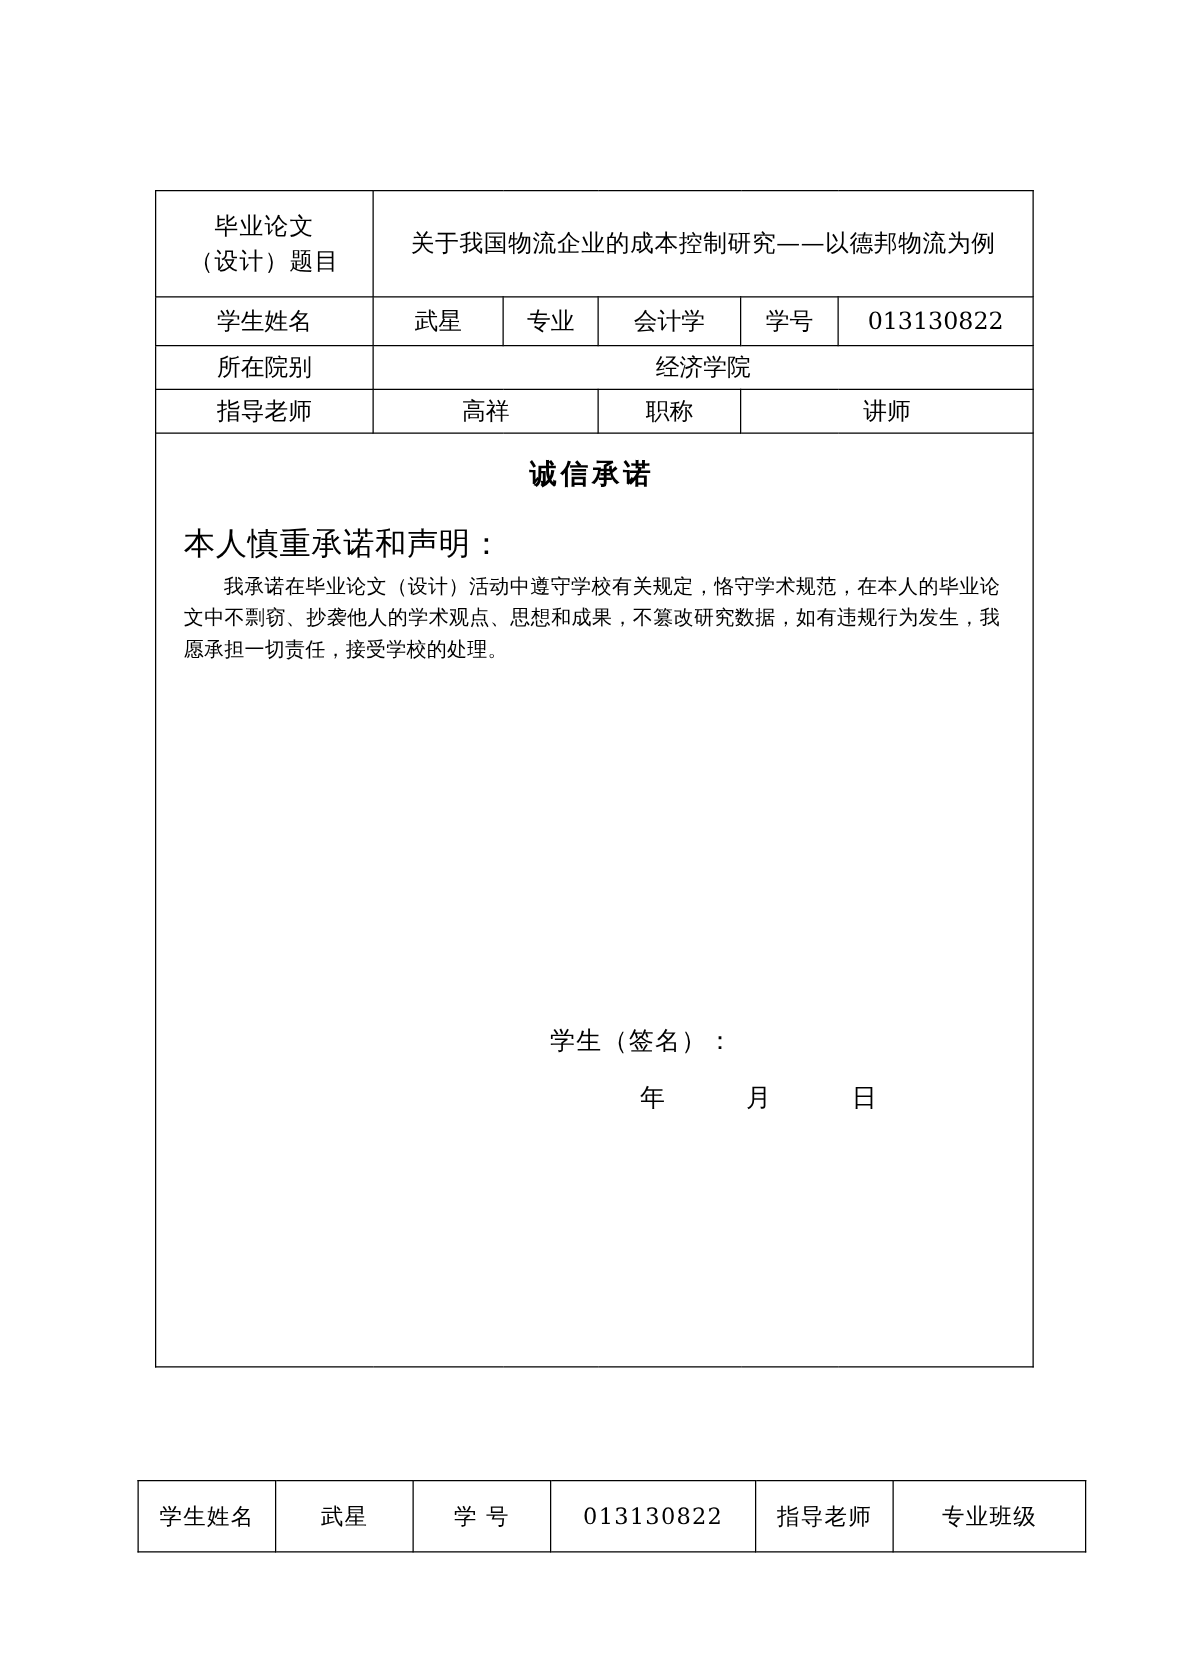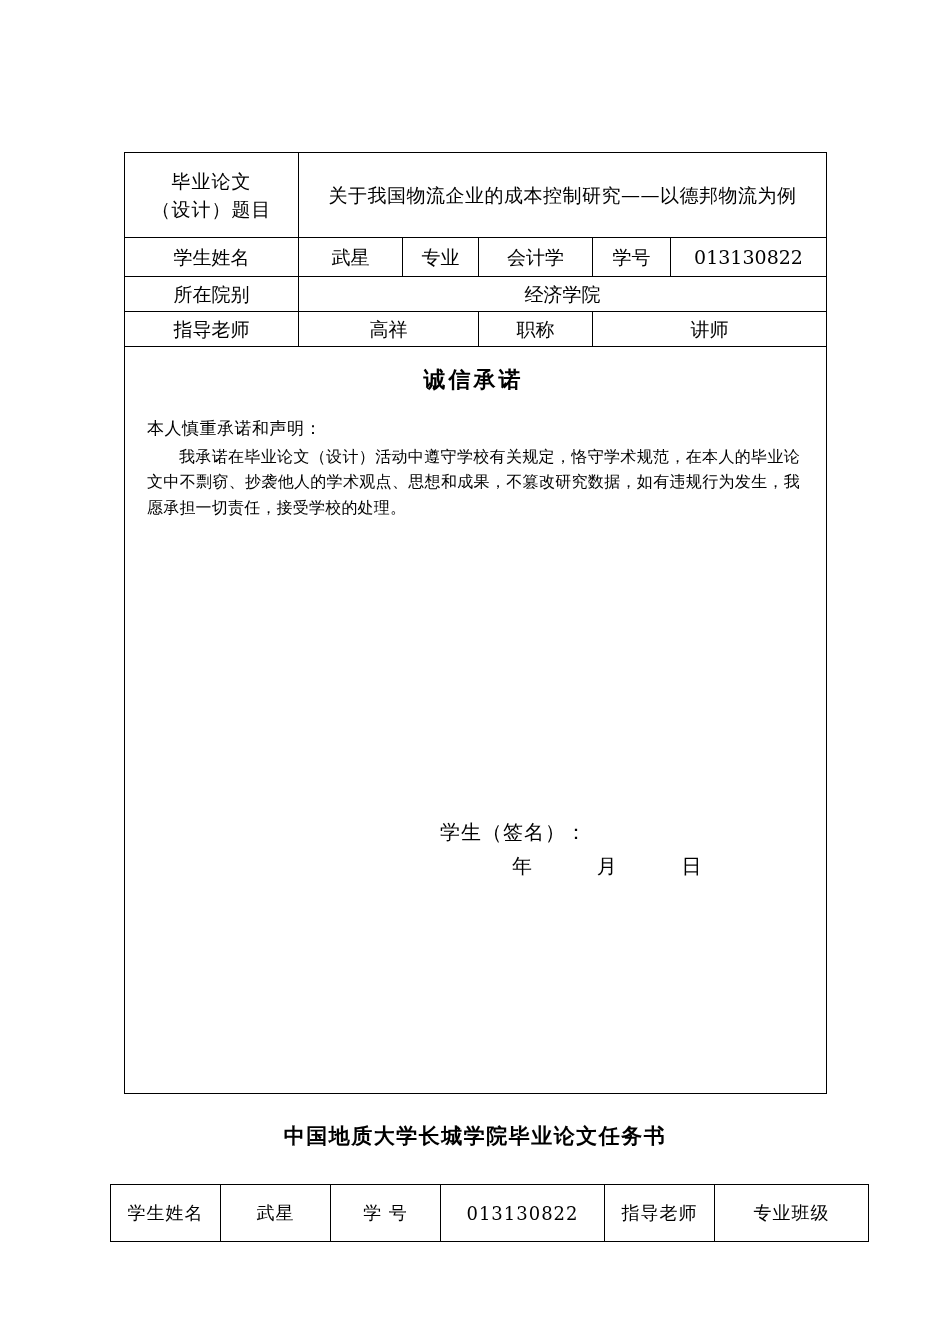--- a/index.html
+++ b/index.html
@@ -77,40 +77,40 @@
   }
   .pledge-heading {
     text-align: center;
     font-size: 22px;
     font-weight: bold;
     letter-spacing: 3px;
     margin-bottom: 20px;
     font-family: "DejaVu Sans", "Liberation Sans", sans-serif;
   }
   .pledge-lead {
-    font-size: 17px;
+    font-size: 25px;
     letter-spacing: 0.5px;
     margin-bottom: 2px;
   }
   .pledge-body {
     font-size: 16px;
     line-height: 1.62;
     text-indent: 2em;
     text-align: justify;
     letter-spacing: 0.2px;
   }
   .sign-block {
     position: absolute;
     left: 315px;
     top: 470px;
     font-size: 20px;
     letter-spacing: 1px;
   }
   .sign-line2 {
-    margin-top: 4px;
+    margin-top: 16px;
     padding-left: 72px;
     letter-spacing: 2px;
     text-align: right;
   }
   .sign-line2 .gap {
     display: inline-block;
     width: 46px;
   }
 
   
@@ -202,21 +202,20 @@
                 <span class="gap"></span>
                 <span>日</span>
               </div>
             </div>
           </div>
         </td>
       </tr>
     </tbody>
   </table>
 
-  <div class="task-heading">中国地质大学长城学院毕业论文任务书</div>
 
   <table class="task-table">
     <colgroup>
       <col style="width:110px">
       <col style="width:110px">
       <col style="width:110px">
       <col style="width:164px">
       <col style="width:110px">
       <col style="width:154px">
     </colgroup>

